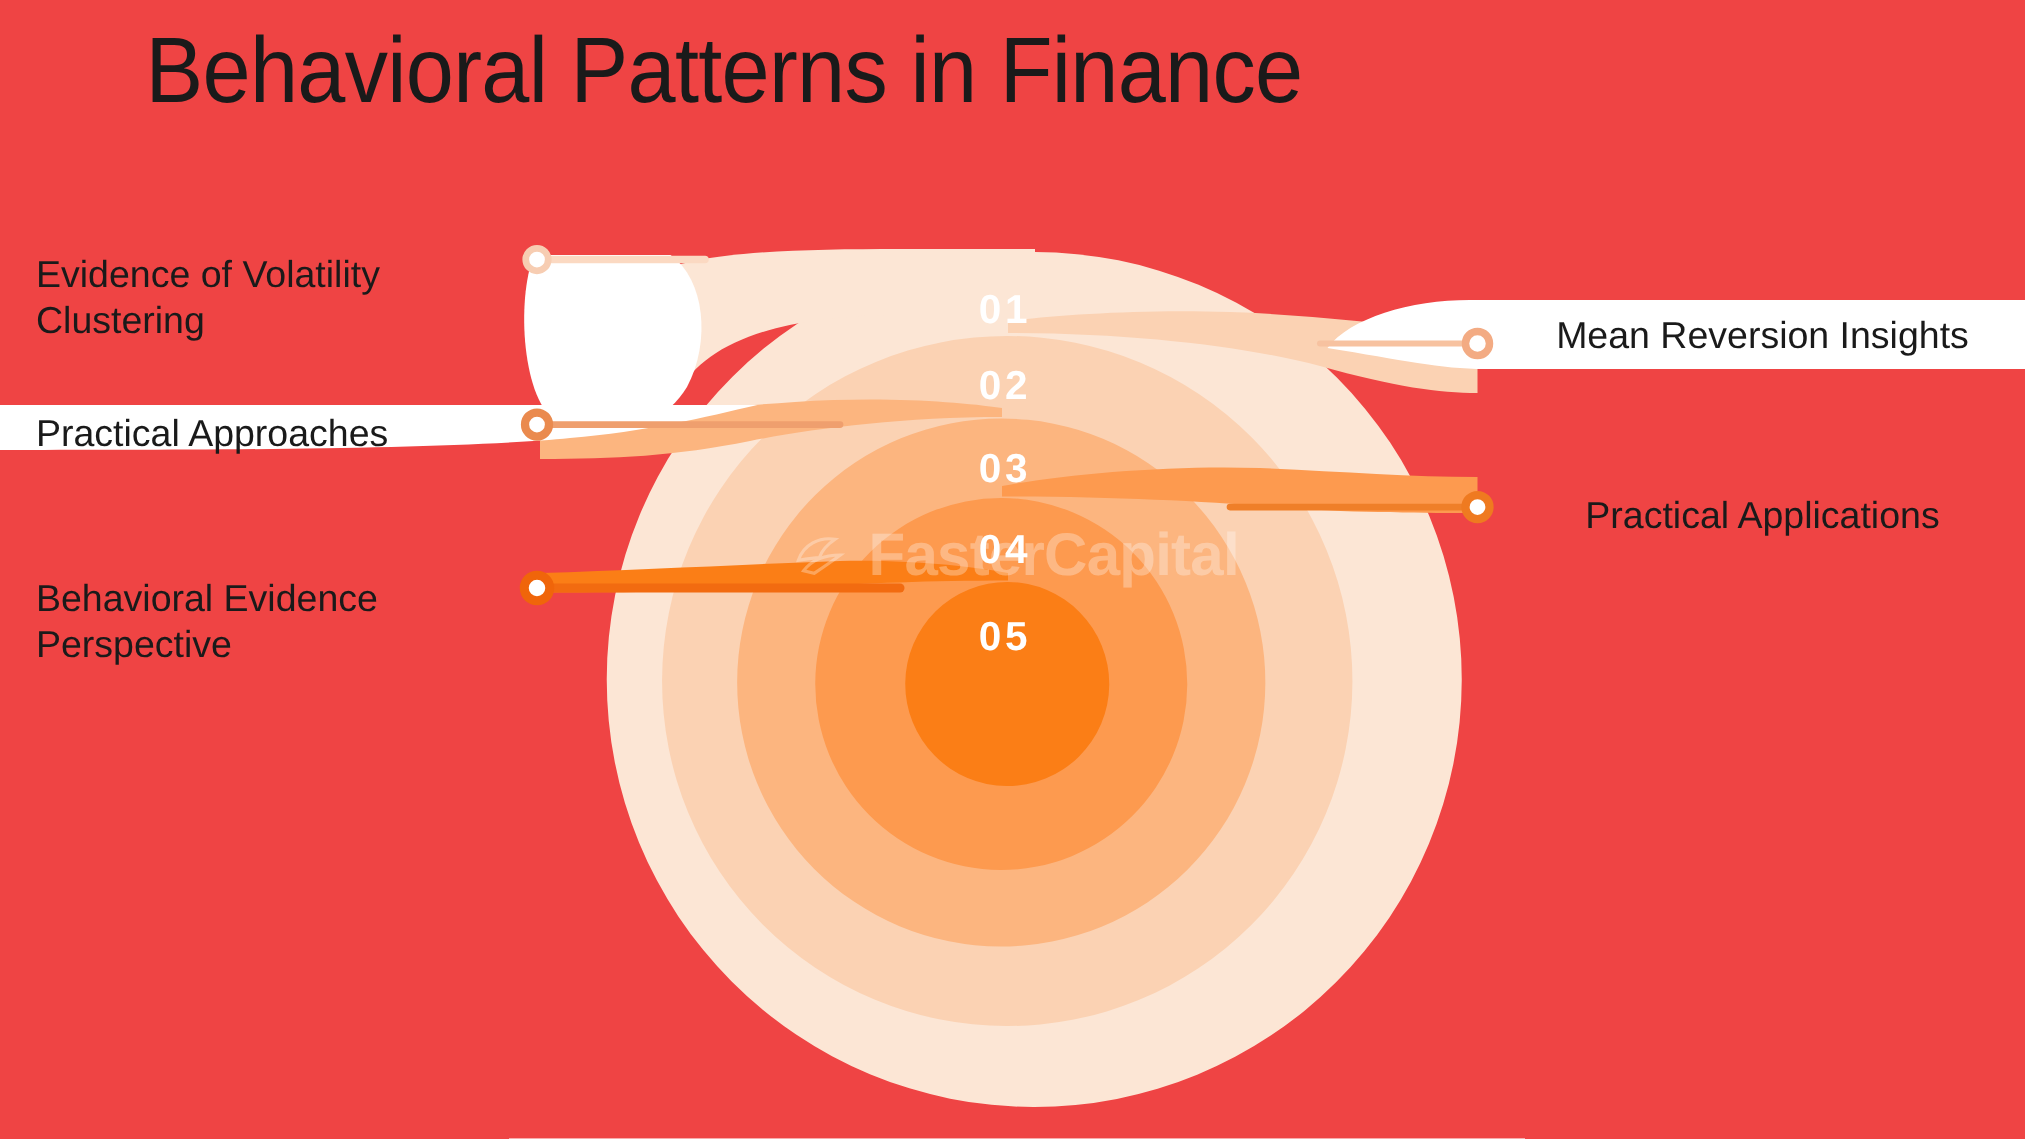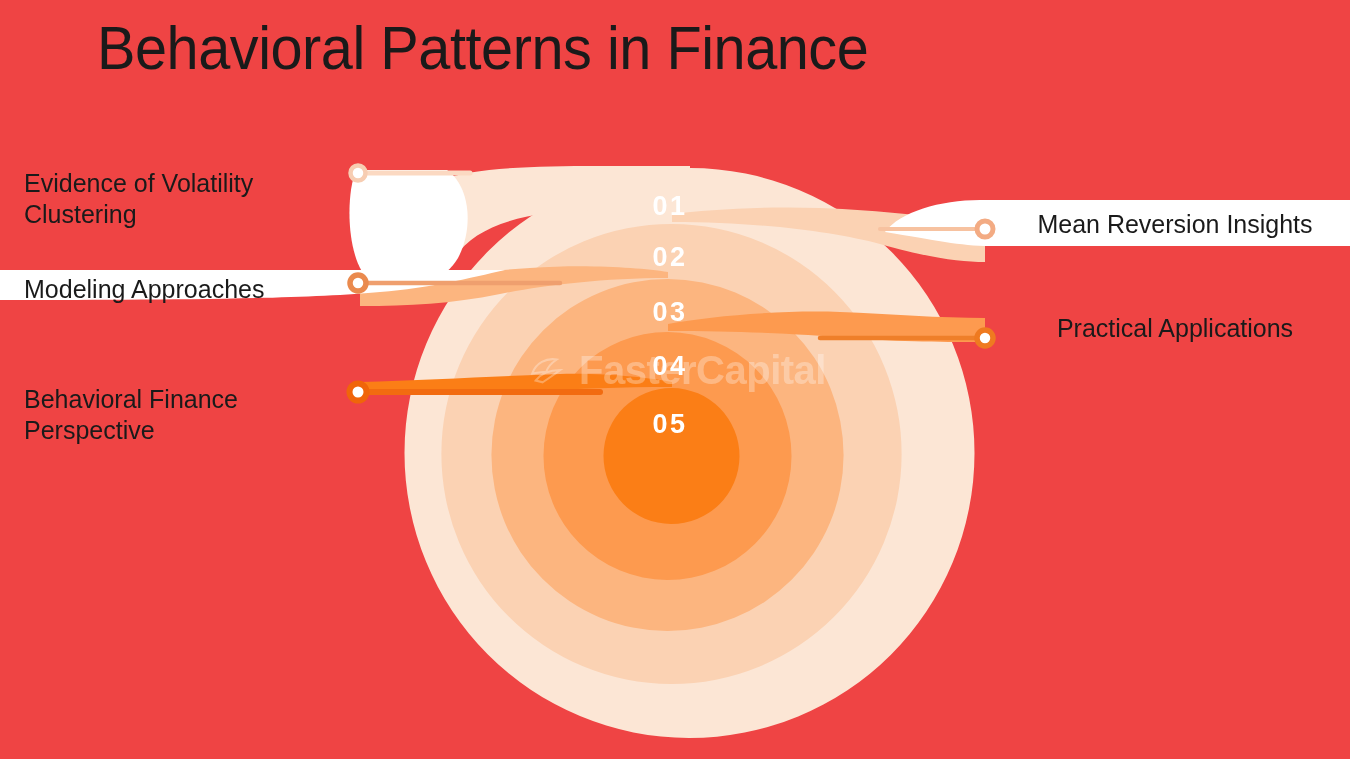--- a/index.html
+++ b/index.html
@@ -57,21 +57,21 @@
     color: #1a1a1a;
     font-weight: 400;
   }
   .callout.left  { text-align: left; margin-left: 10px; }
   .callout.right { text-align: center; }
 
   .callout-1 { left: 14px; top: 168px;  width: 310px; }
   .callout-3 { left: 14px; top: 274px;  width: 330px; }
   .callout-5 { left: 14px; top: 384px;  width: 320px; }
   .callout-2 { left: 1005px; top: 209px; width: 340px; }
-  .callout-4 { left: 1005px; top: 313px; width: 340px; }
+  .callout-4 { left: 1005px; top: 329px; width: 340px; }
 
   
   #watermark {
     position: absolute;
     left: 527px;
     top: 340px;
     width: 290px;
     height: 60px;
     display: flex;
     align-items: center;
@@ -232,19 +232,19 @@
       <path d="M6 28 C10 16 22 10 34 12 C28 16 24 20 22 26 C18 26 12 27 6 28 Z" fill="none" stroke="#ffffff" stroke-width="2.4"></path>
       <path d="M10 36 C16 28 26 24 38 24 C30 30 24 34 18 38 Z" fill="none" stroke="#ffffff" stroke-width="2.4"></path>
     </svg>
     <span class="wm-text">FasterCapital</span>
   </div>
 
   <div class="callout left callout-1">Evidence of Volatility Clustering</div>
 
   <div class="callout right callout-2">Mean Reversion Insights</div>
 
-  <div class="callout left callout-3">Modeling Approaches</div>
+  <div class="callout left callout-3">Practical Approaches</div>
 
   <div class="callout right callout-4">Practical Applications</div>
 
-  <div class="callout left callout-5">Behavioral Finance Perspective</div>
+  <div class="callout left callout-5">Behavioral Evidence Perspective</div>
 
 </div>
 
 </body></html>

